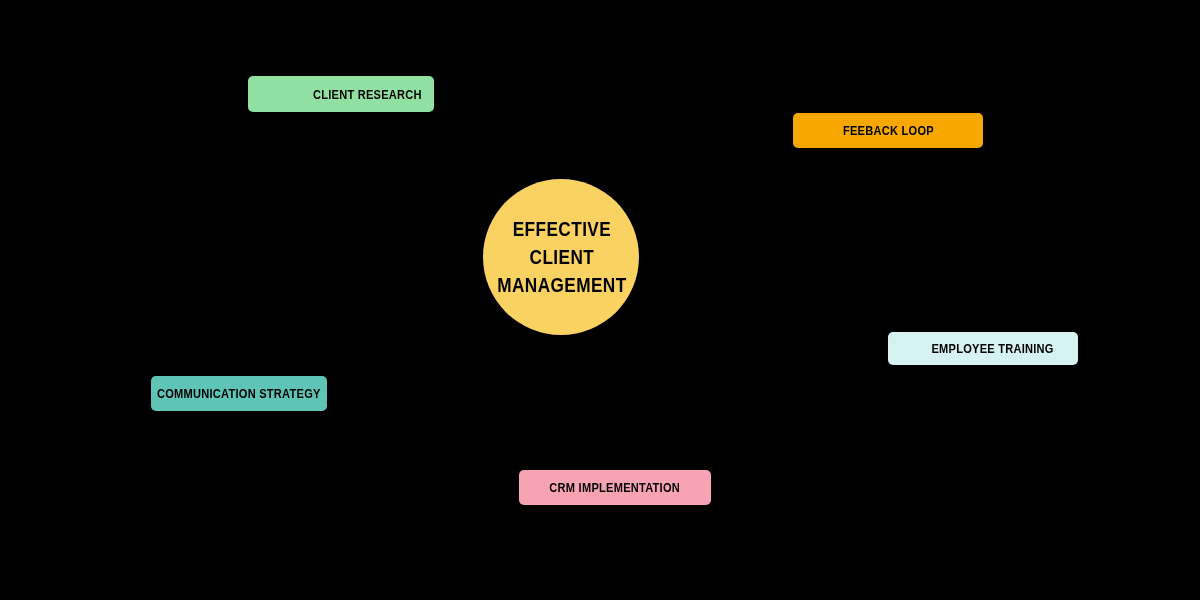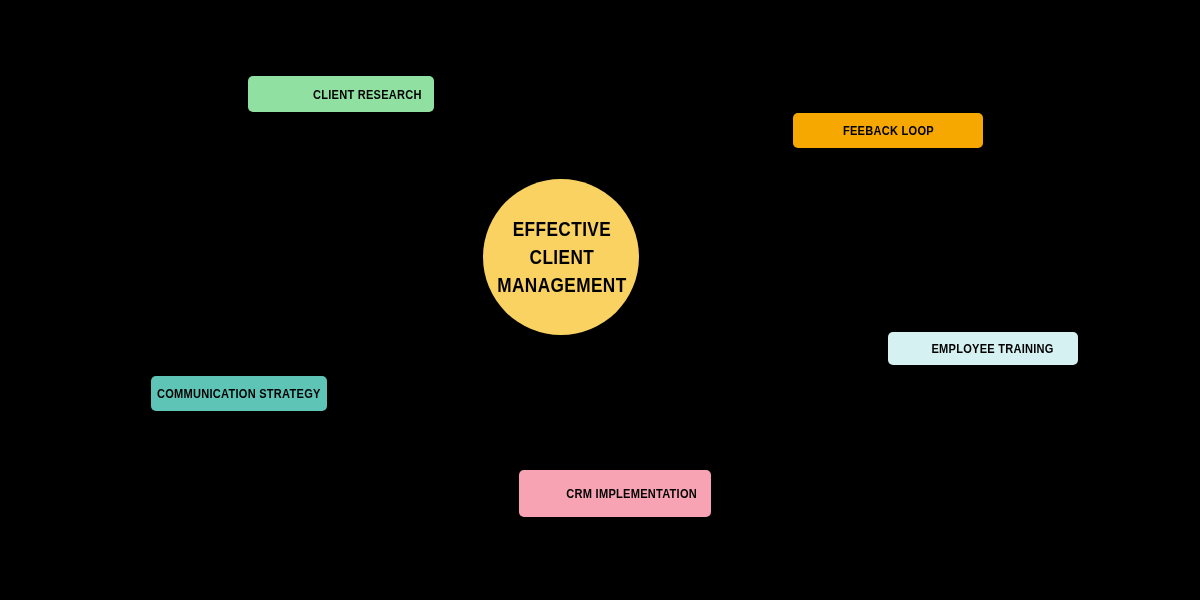--- a/index.html
+++ b/index.html
@@ -52,21 +52,21 @@
     color: #000000;
     letter-spacing: 0.3px;
     transform: scaleX(0.82);
     transform-origin: center;
     white-space: nowrap;
   }
   .node-client-research     { left: 248px; top: 76px;  width: 186px; height: 36px; justify-content: flex-end; }
   .node-feeback-loop        { left: 793px; top: 113px; width: 190px; height: 35px; }
   .node-communication-strategy { left: 151px; top: 331px; width: 176px; height: 35px; margin-top: 45px; }
   .node-employee-training   { left: 888px; top: 332px; width: 190px; height: 33px; }
-  .node-crm-implementation  { left: 519px; top: 470px; width: 192px; height: 47px; justify-content: flex-end; }
+  .node-crm-implementation  { left: 519px; top: 470px; width: 192px; height: 35px; }
 </style>
 </head>
 <body>
 
 <div class="canvas" style="background: rgb(0, 0, 0);">
 
   <div class="center-circle" style="background: rgb(249, 210, 98);">
     <div class="center-text">
       <span>EFFECTIVE</span>
       <span>CLIENT</span>

